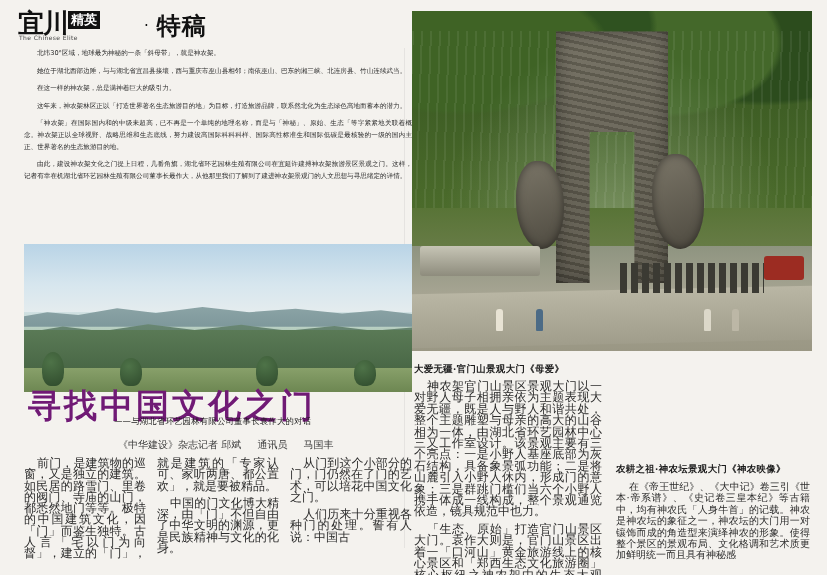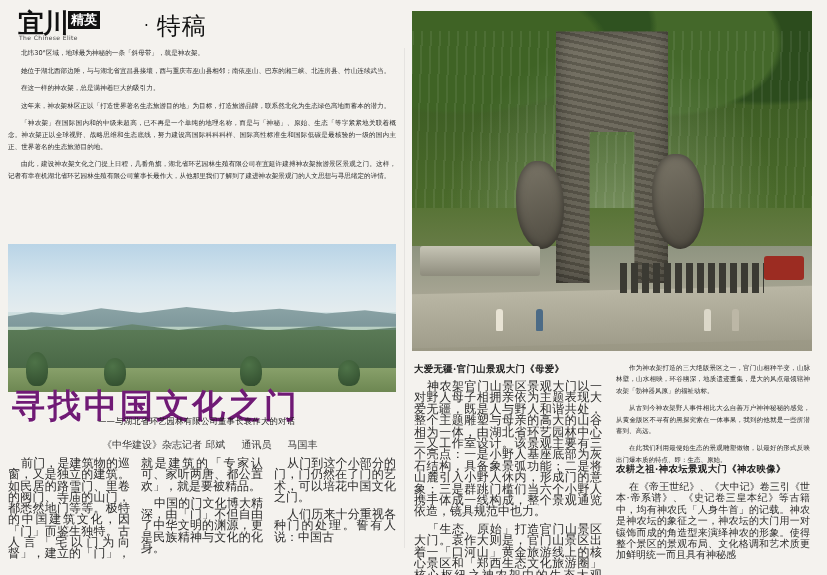--- a/index.html
+++ b/index.html
@@ -19,27 +19,27 @@
     font-family:"DejaVu Serif","Liberation Serif",serif;color:#111;letter-spacing:-1px;
   }
   .logo-badge{
     position:absolute;left:50px;top:1px;background:#111;color:#fff;font-size:13px;
     font-weight:bold;padding:2px 3px 3px 3px;line-height:13px;
     font-family:"DejaVu Serif","Liberation Serif",serif;
   }
   .logo-en{position:absolute;left:1px;top:24px;font-size:6px;color:#444;letter-spacing:.4px;}
   .mh-dot{font-size:15px;color:#111;margin:0 1px;line-height:14px;}
   .mh-section{
-    font-size:24px;font-weight:normal;color:#111;letter-spacing:1px;
+    font-size:24px;font-weight:bold;color:#111;letter-spacing:1px;
     font-family:"DejaVu Serif","Liberation Serif",serif;
     text-align:right;
   }
 
   
-  .left-col{position:absolute;left:6px;top:48px;width:392px;height:512px;}
+  .left-col{position:absolute;left:22px;top:48px;width:392px;height:512px;}
 
   .body-top{
     position:absolute;left:2px;top:0;width:388px;
     font-size:6.6px;line-height:11.6px;color:#2b2b2b;text-align:justify;
     font-family:"DejaVu Sans","Liberation Sans",sans-serif;
   }
   .body-top p{margin:0 0 6px 0;text-indent:13px;}
 
   
   .left-photo{
@@ -226,25 +226,20 @@
       <div class="figure f3"></div>
       <div class="figure f4"></div>
     </div>
 
     <div class="r-head1">大爱无疆·官门山景观大门《母爱》</div>
     <div class="r-col-left">
       <p>神农架官门山景区景观大门以一对野人母子相拥亲依为主题表现大爱无疆，既是人与野人和谐共处，整个主题雕塑与母亲的高大的山谷相为一体，由湖北省环艺园林中心三又工作室设计。该景观主要有三个亮点：一是小野人基座底部为灰石结构，具备象景弧功能；二是将山麓引入小野人休内，形成门的意象；三是群跳门槛们当六个小野人携手体成一线构成，整个景观通览依造，镜具规范中也力。</p>
       <p>「生态、原始」打造官门山景区大门。袁作大则是，官门山景区出着一「口河山」黄金旅游线上的核心景区和「郑西生态文化旅游圈」核心枢纽之神农架中的生态大观园，这是要实现在人、自然、文、科等等多方面的音日。</p>
     </div>
 
-    <div class="r-col-right">
-      <p>作为神农架打造的三大绝版景区之一，官门山相种半变，山脉林壁，山水相映，环谷幽深，地质遗迹重集，是大的风点最领辖神农架「勃神器风原」的福祉动标。</p>
-      <p>从古到今神农架野人事件相比大么自善万户神神秘秘的感觉，从黄金版区不寻有的黑探究索在一体事果，我到的他就是一些所潜蓄到、高远。</p>
-      <p>在此我们利用最便始生态的景观雕塑做物，以最好的形式反映出门爆本质的特点、即：生态、原始。</p>
-    </div>
 
     <div class="r-head2">农耕之祖·神农坛景观大门《神农映像》</div>
     <div class="r-col-right2">
       <p>在《帝王世纪》、《大中记》卷三引《世本·帝系谱》、《史记卷三皇本纪》等古籍中，均有神农氏「人身牛首」的记载。神农是神农坛的象征之一，神农坛的大门用一对镶饰而成的角造型来演绎神农的形象。使得整个景区的景观布局、文化格调和艺术质更加鲜明统一而且具有神秘感</p>
     </div>
   </div>
 
 </div>
 
 </body></html>

